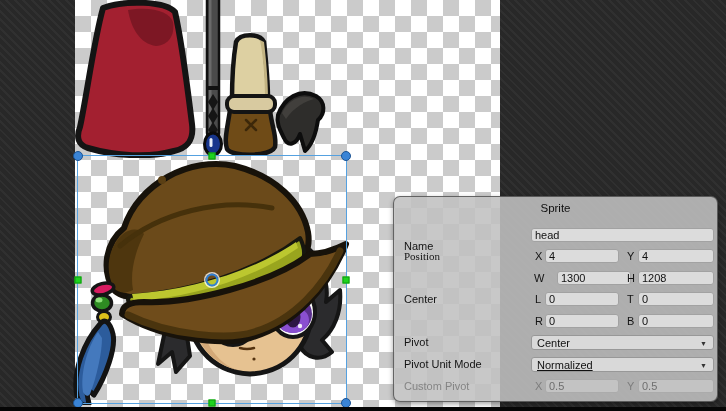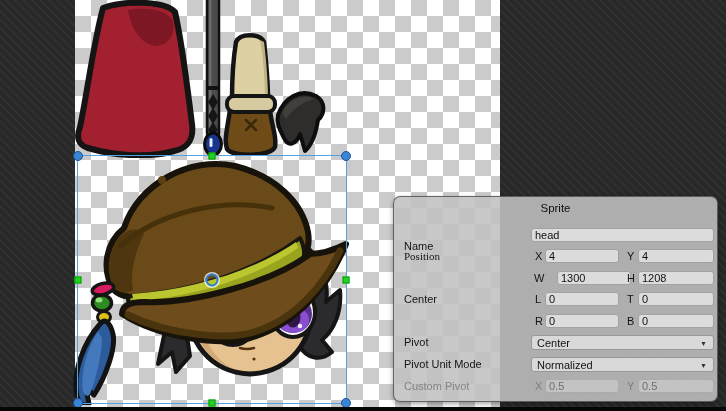--- a/index.html
+++ b/index.html
@@ -203,21 +203,21 @@
   <div class="flabel" style="left:233px;top:117px;">B</div>
   <input class="pfield" style="left: 244px; top: 117px; width: 76px;" readonly="" value="0">
 
   <div class="plabel" style="top:138px;">Pivot</div>
   <div class="dropdown" style="top:138px;">
     <span>Center</span>
     <span class="arrow">▼</span>
   </div>
 
   <div class="plabel" style="top:160px;">Pivot Unit Mode</div>
-  <div class="dropdown" style="top:160px;">
+  <div class="dropdown" style="top:160px;text-decoration:underline;">
     <span>Normalized</span>
     <span class="arrow">▼</span>
   </div>
 
   <div class="plabel disabled" style="top:182px;">Custom Pivot</div>
   <div class="flabel disabled" style="left:141px;top:182px;">X</div>
   <input class="pfield disabled" style="left: 151px; top: 182px; width: 74px;" readonly="" disabled="" value="0.5">
   <div class="flabel disabled" style="left:233px;top:182px;">Y</div>
   <input class="pfield disabled" style="left: 244px; top: 182px; width: 76px;" readonly="" disabled="" value="0.5">
 </div>

